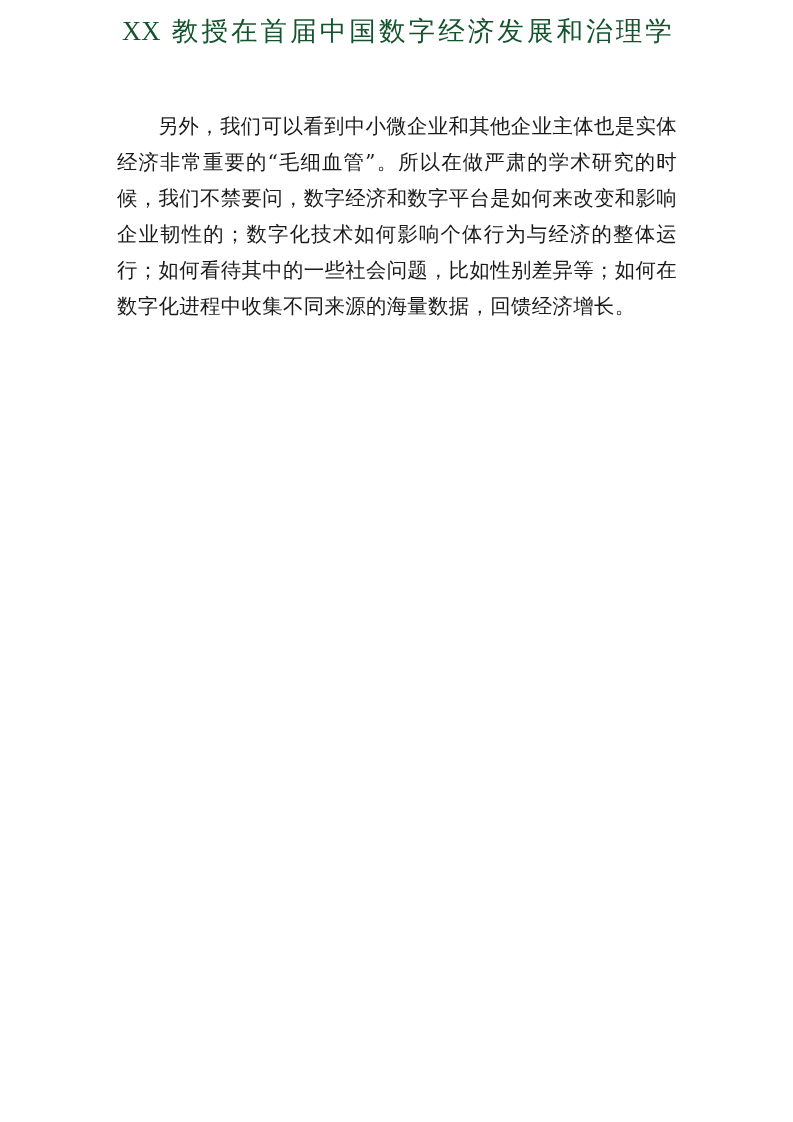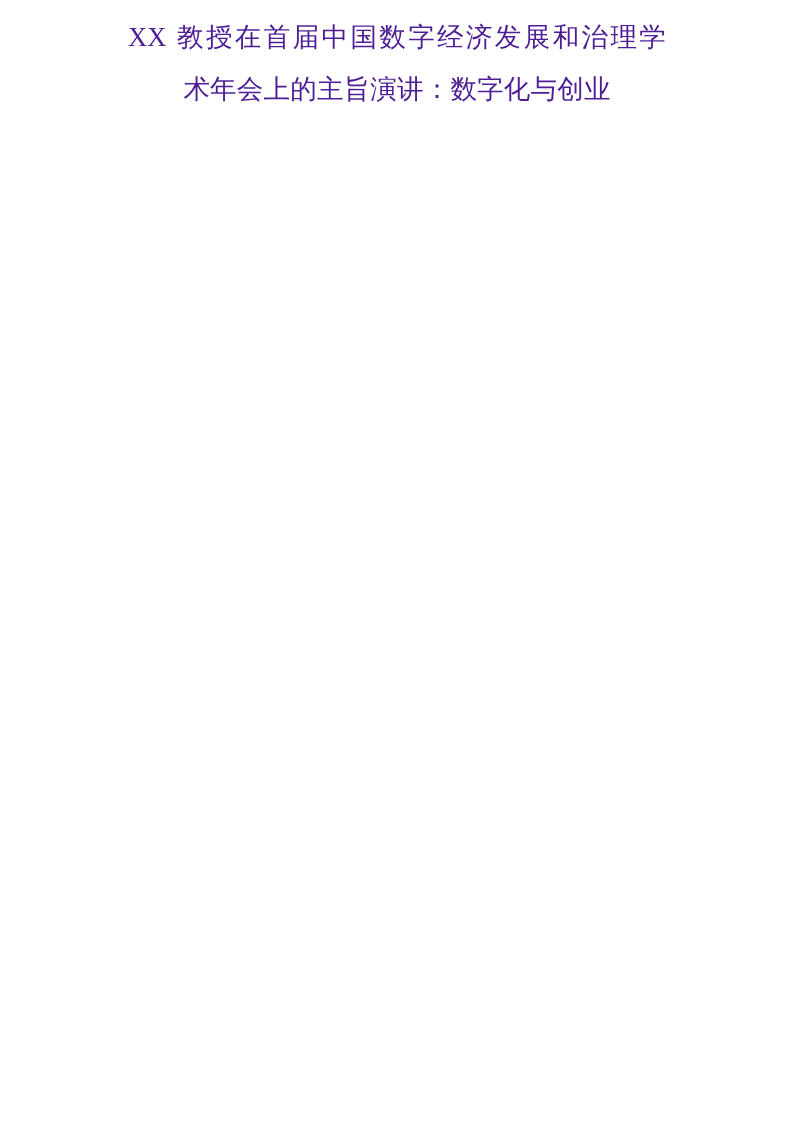--- a/index.html
+++ b/index.html
@@ -27,31 +27,31 @@
 
   .content {
     position: absolute;
     left: 117px;
     top: 0;
     width: 560px;
   }
 
   
   .doc-title {
-    margin: 11px;
+    margin: 5px;
     padding: 0;
     font-family: "DejaVu Serif", "Liberation Serif", serif;
     font-size: 26.5px;
     font-weight: 400;
     line-height: 52px;
     text-align: justify;
     text-align-last: center;
     text-justify: inter-character;
     letter-spacing: 0.2px;
-    color: #4c1d95;
+    color: #14532d;
   }
   .title-line {
     display: block;
   }
   .title-line-1 {
     text-align: justify;
     text-align-last: justify;
     text-justify: inter-character;
   }
   .title-line-2 {
@@ -89,22 +89,22 @@
   }
 </style>
 </head>
 <body>
 
 <div class="page">
   <div class="content">
 
     <h1 class="doc-title">
       <span class="title-line title-line-1"><span class="lat">XX</span> 教授在首届中国数字经济发展和治理学</span>
-      <span class="title-line title-line-2">术年会上的主旨演讲：数字化与创业</span>
     </h1>
 
     <div class="title-spacer"></div>
 
     <div class="body-block">
+      <p class="para">另外，我们可以看到中小微企业和其他企业主体也是实体经济非常重要的“毛细血管”。所以在做严肃的学术研究的时候，我们不禁要问，数字经济和数字平台是如何来改变和影响企业韧性的；数字化技术如何影响个体行为与经济的整体运行；如何看待其中的一些社会问题，比如性别差异等；如何在数字化进程中收集不同来源的海量数据，回馈经济增长。</p>
     </div>
 
   </div>
 </div>
 
 </body></html>

